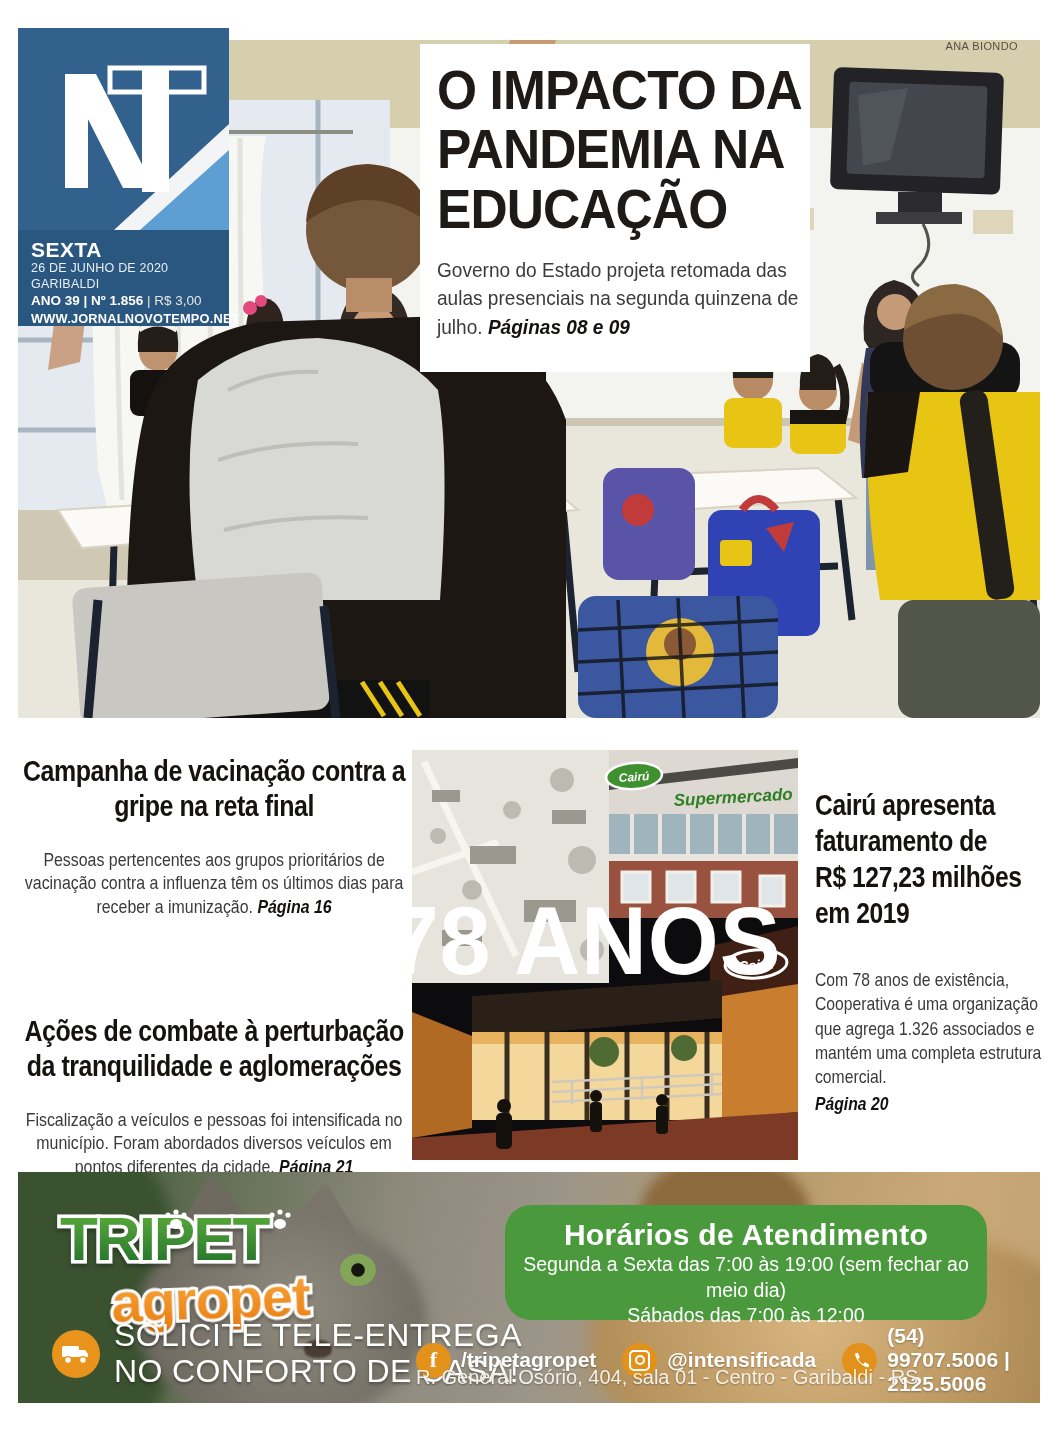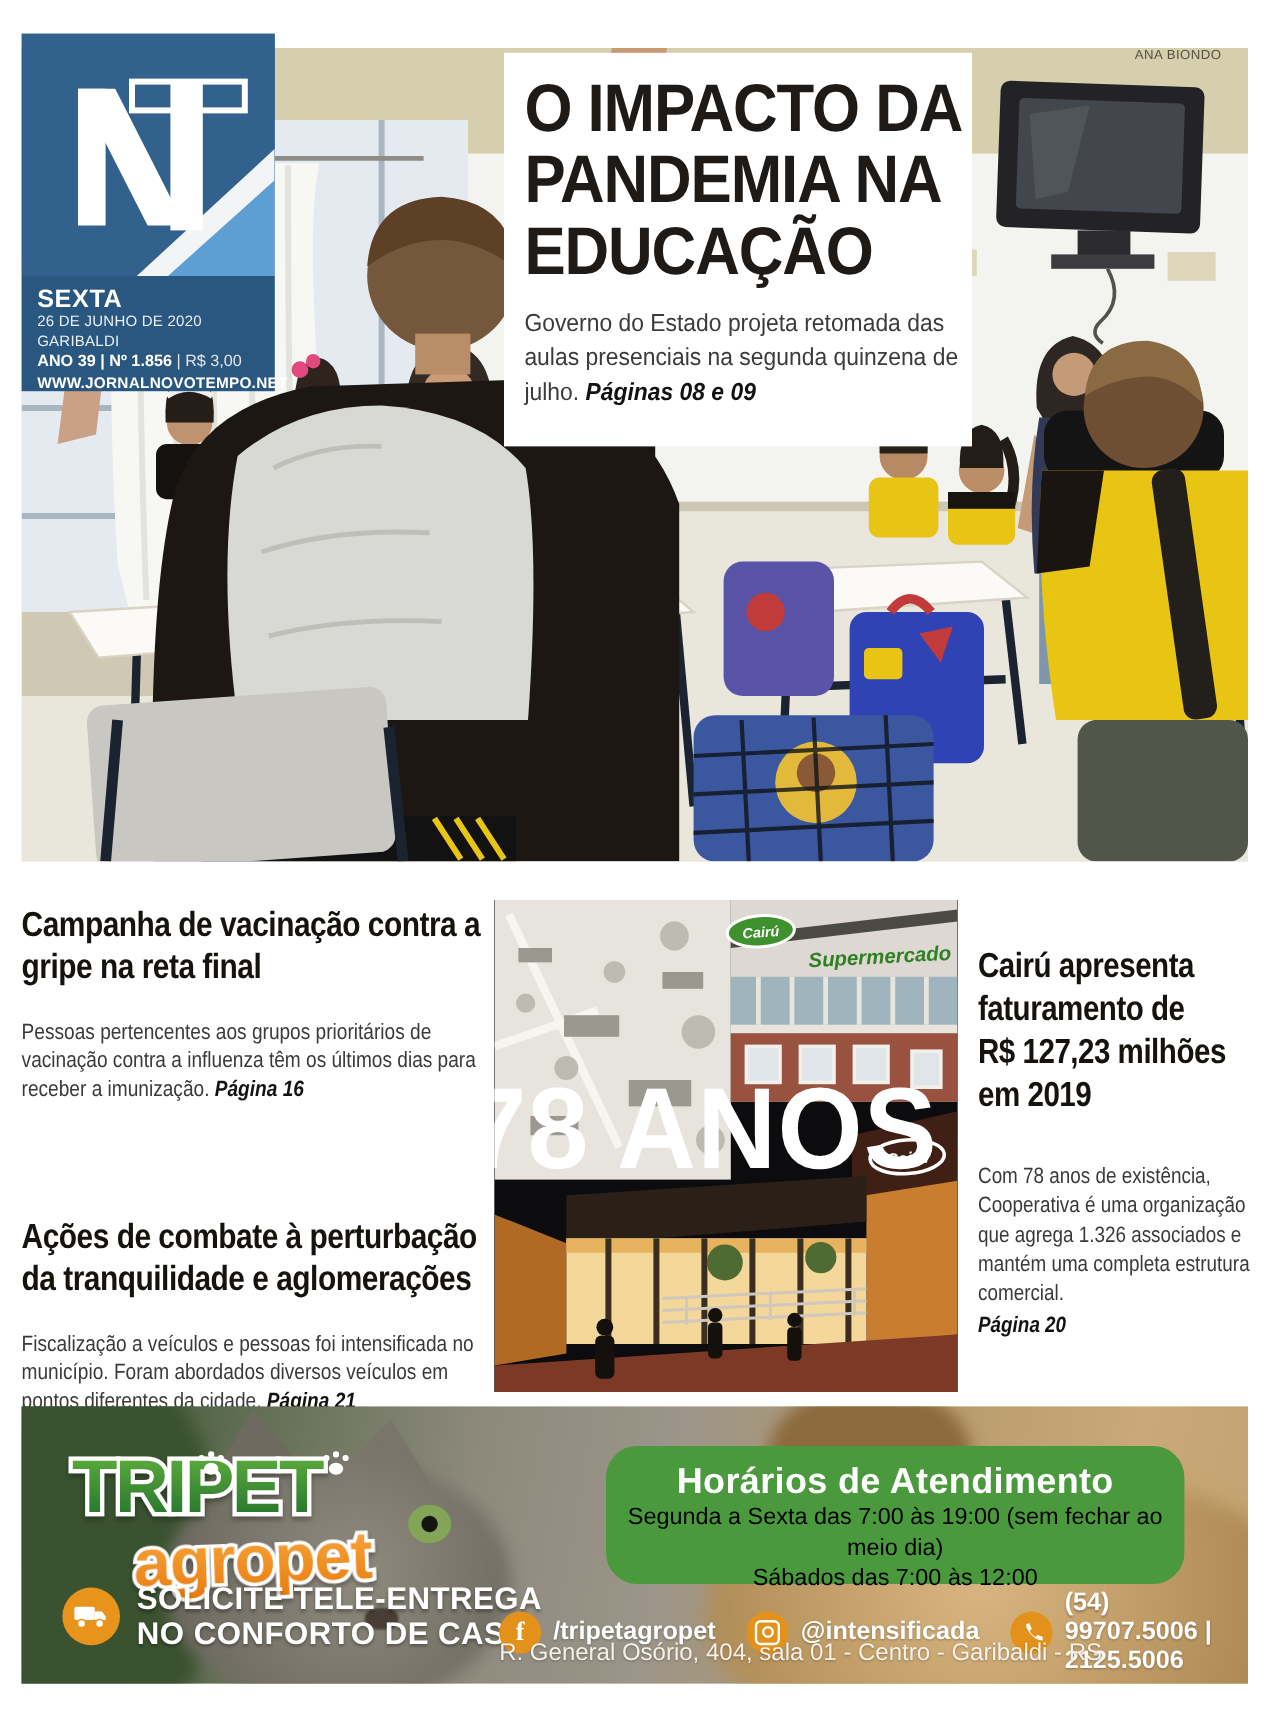--- a/index.html
+++ b/index.html
@@ -27,21 +27,21 @@
   
   .headline-box{position:absolute;left:420px;top:44px;width:390px;height:328px;background:#fff;
                 z-index:5;box-sizing:border-box;padding:16px 0 0 17px;}
   .h1{font-size:56px;font-weight:900;line-height:1.06;color:#1d1a17;letter-spacing:-1px;
       transform:scaleX(.92);transform-origin:left top;width:430px;}
   .deck{margin-top:18px;font-size:20.5px;line-height:1.38;color:#3b3b3b;
         transform:scaleX(.93);transform-origin:left top;width:402px;}
   .ref{font-weight:bold;font-style:italic;color:#141210;}
 
   
-  .story{position:absolute;width:392px;}
+  .story{position:absolute;width:392px;text-align:center;}
   .story1{left:18px;top:754px;}
   .story2{left:18px;top:988px;margin-top:26px;}
   .story-head{font-size:29px;font-weight:900;line-height:1.22;color:#16130f;letter-spacing:-.5px;
               transform:scaleX(.86);transform-origin:left top;width:456px;}
   .story-body{margin-top:23px;font-size:18.5px;line-height:1.27;color:#3a3a3a;
               transform:scaleX(.86);transform-origin:left top;width:456px;}
 
   .cairu-photo{position:absolute;left:412px;top:750px;width:386px;height:410px;overflow:hidden;background:#111;}
   .cairu-photo svg{display:block;width:100%;height:100%;}
   .overlay-78{position:absolute;left:-24px;top:136px;z-index:3;font-size:96px;font-weight:900;color:#fff;
@@ -69,27 +69,27 @@
            background:radial-gradient(circle at 50% 50%,#15150f 0 26%,#82a558 30% 72%,#3a482b 100%);}
   .cat-nose{left:286px;top:168px;width:28px;height:18px;background:#493e35;border-radius:45%;filter:blur(1px);}
   .dog-ear{right:230px;top:-16px;width:170px;height:130px;background:#8c6a3e;border-radius:45%;filter:blur(6px);}
   .dog-body{right:-50px;top:55px;width:500px;height:230px;border-radius:45%;
             background:radial-gradient(circle at 45% 40%,#d9b681,#ab8751 82%);filter:blur(8px);}
 
   .brand{position:absolute;left:36px;top:24px;z-index:3;}
   .tagline{position:absolute;left:34px;top:146px;z-index:3;display:flex;align-items:center;gap:14px;}
   .truck-circ{width:48px;height:48px;border-radius:50%;background:#e8941c;display:flex;
               align-items:center;justify-content:center;flex:0 0 auto;}
-  .tagline-text{font-size:26px;font-weight:700;color:#fff;line-height:1.12;letter-spacing:.4px;
+  .tagline-text{font-size:32px;font-weight:400;color:#fff;line-height:1.12;letter-spacing:.4px;
                 text-shadow:0 2px 3px rgba(0,0,0,.35);}
 
   .hours{position:absolute;left:487px;top:33px;width:482px;height:115px;background:#4a9a3d;
          border-radius:26px;z-index:3;color:#fff;text-align:center;box-sizing:border-box;padding-top:13px;}
   .hours-title{font-size:30px;font-weight:bold;letter-spacing:.3px;}
-  .hours-line{font-size:19.5px;line-height:1.32;color:#000000;}
+  .hours-line{font-size:19.5px;line-height:1.32;color:#ffffff;}
 
   .contact{position:absolute;left:398px;top:152px;z-index:3;display:flex;align-items:center;gap:10px;color:#fff;}
   .circ{width:35px;height:35px;border-radius:50%;background:#e2921b;display:flex;align-items:center;
         justify-content:center;flex:0 0 auto;}
   .fb-glyph{font-size:22px;font-weight:bold;color:#fff;font-family:"Liberation Serif",serif;}
   .s-label{font-size:21px;font-weight:bold;text-shadow:0 1px 2px rgba(0,0,0,.3);margin-right:16px;}
   .ig-box{width:17px;height:17px;border:2.5px solid #fff;border-radius:5px;position:relative;}
   .ig-box::after{content:"";position:absolute;left:3.5px;top:3.5px;width:6px;height:6px;border:2px solid #fff;border-radius:50%;}
   .address{position:absolute;left:398px;top:194px;width:584px;z-index:3;text-align:left;
            font-size:20px;color:#f6f1e8;text-shadow:0 1px 2px rgba(0,0,0,.3);}

